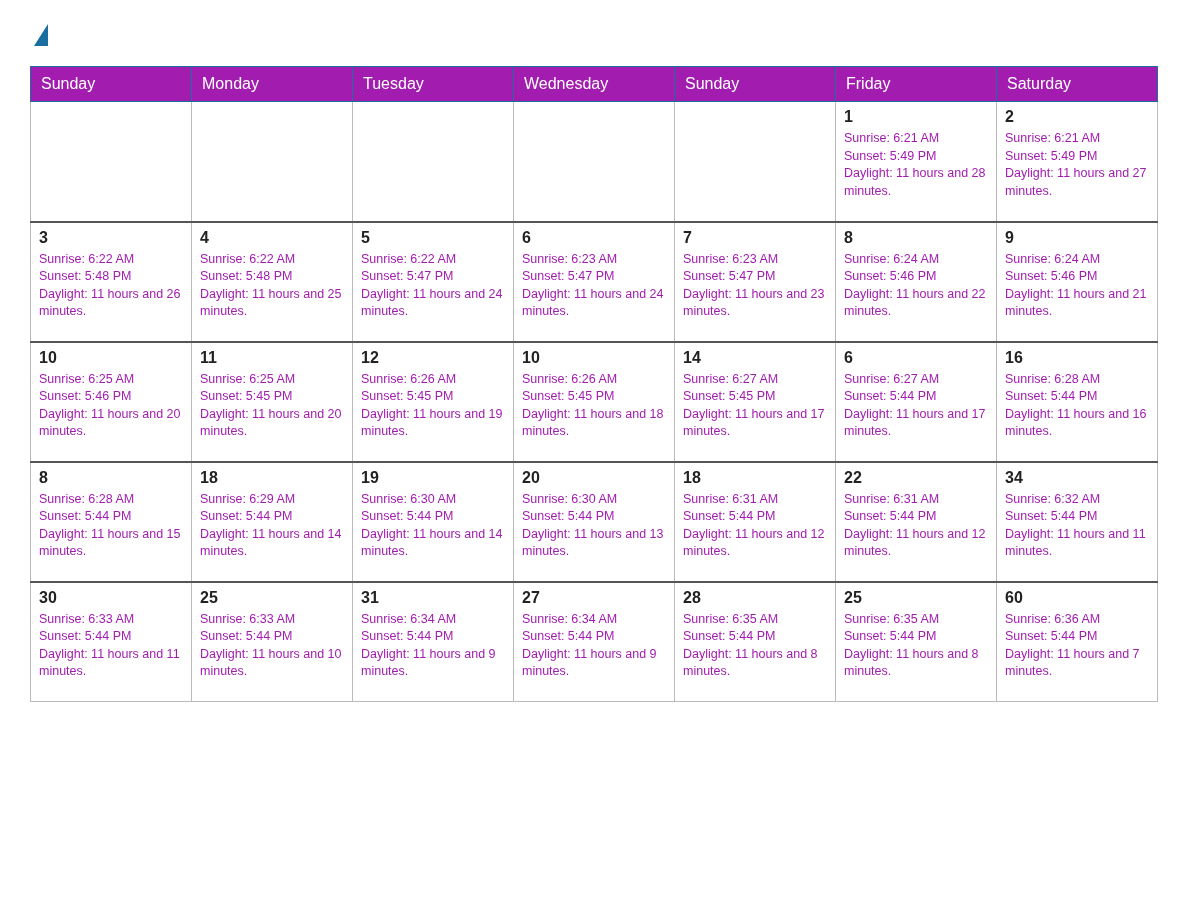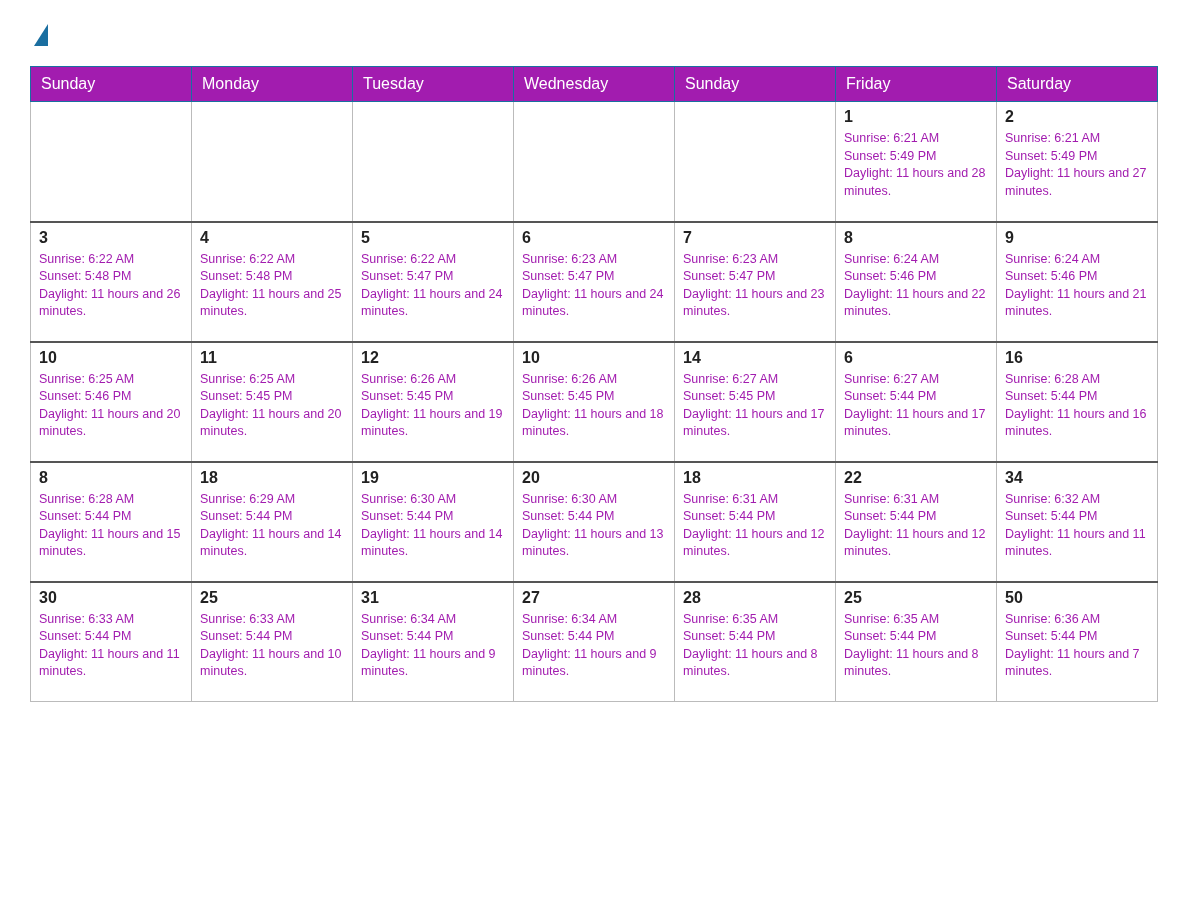--- a/index.html
+++ b/index.html
@@ -265,18 +265,18 @@
         </td>
         <td>
           <span class="day-number">28</span>
           <div class="day-info">Sunrise: 6:35 AM<br>Sunset: 5:44 PM<br>Daylight: 11 hours and 8 minutes.</div>
         </td>
         <td>
           <span class="day-number">25</span>
           <div class="day-info">Sunrise: 6:35 AM<br>Sunset: 5:44 PM<br>Daylight: 11 hours and 8 minutes.</div>
         </td>
         <td>
-          <span class="day-number">50</span>
+          <span class="day-number">60</span>
           <div class="day-info">Sunrise: 6:36 AM<br>Sunset: 5:44 PM<br>Daylight: 11 hours and 7 minutes.</div>
         </td>
       </tr>
     </tbody>
 </table>
 
 </body></html>

